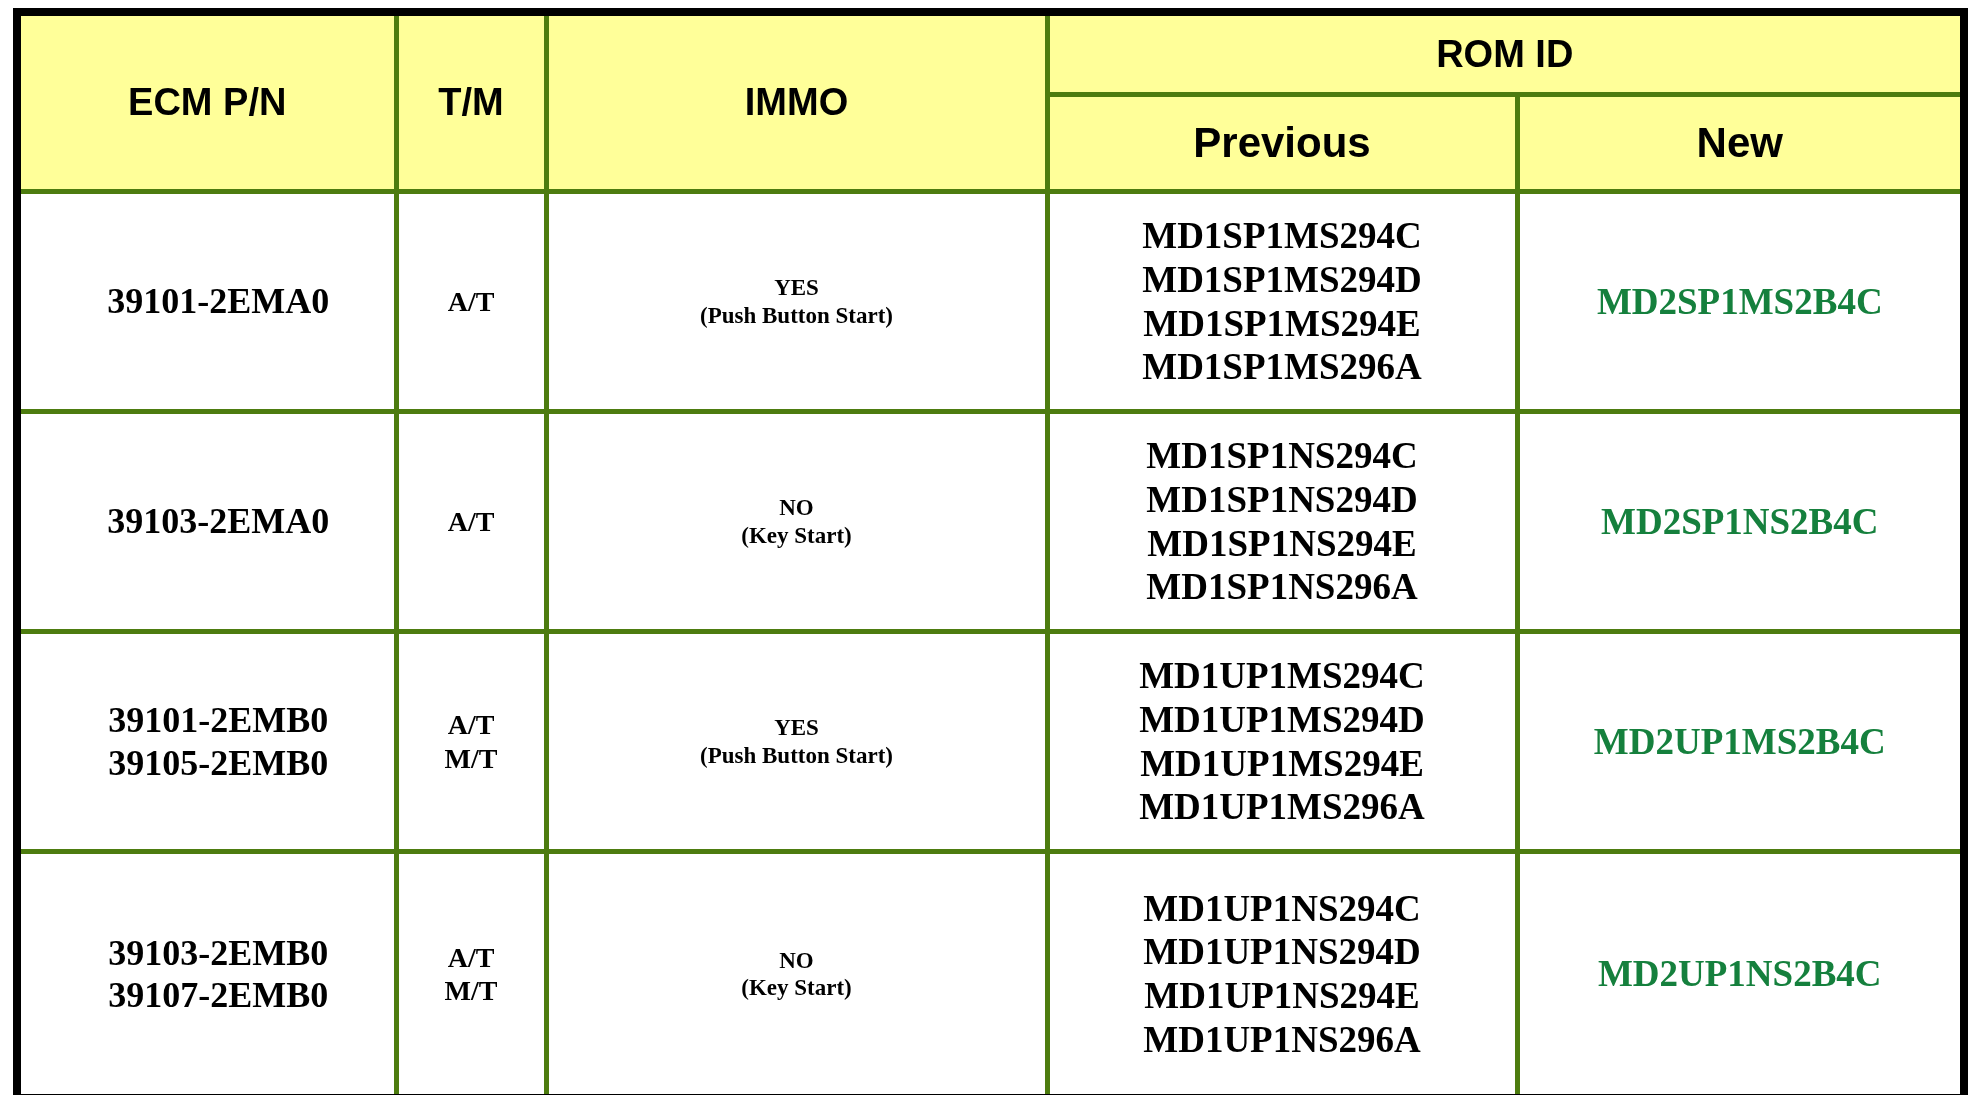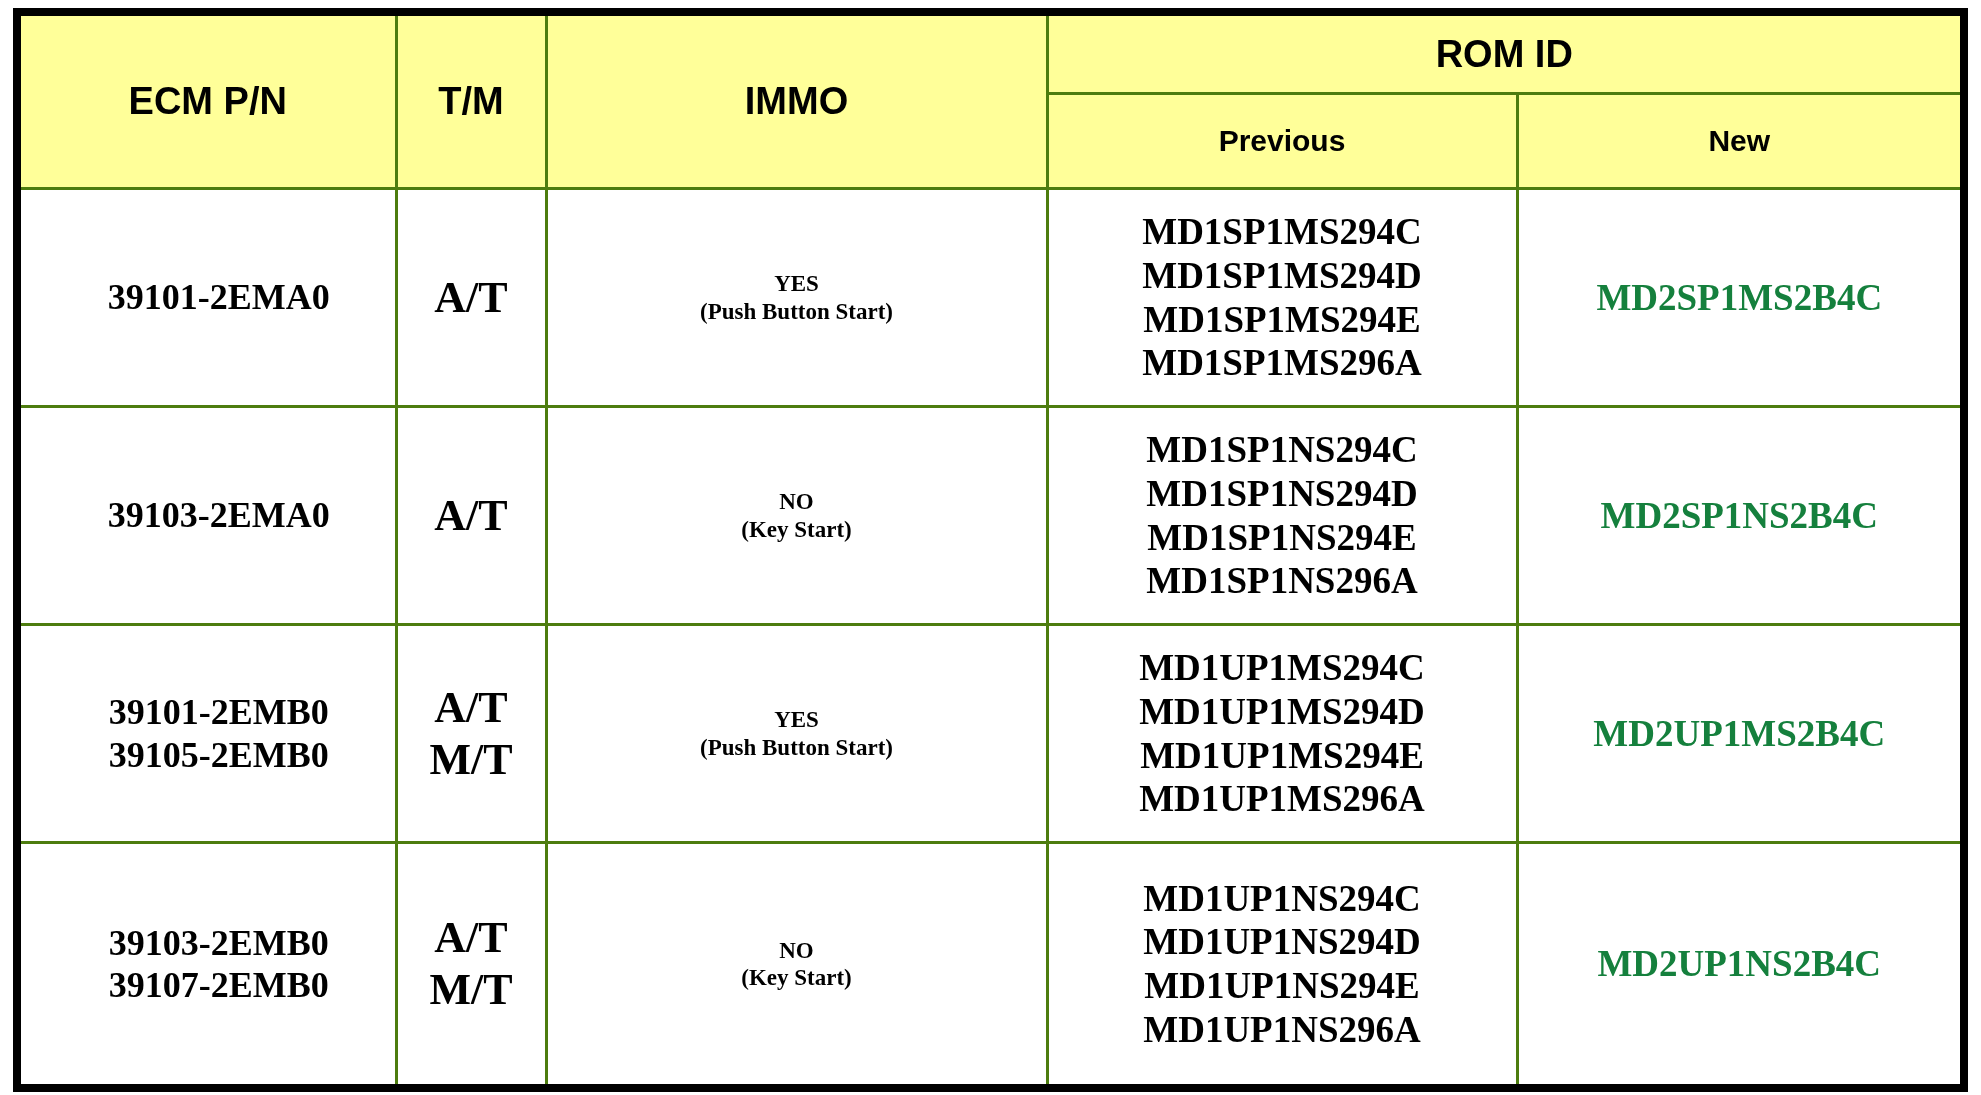--- a/index.html
+++ b/index.html
@@ -27,21 +27,21 @@
     left: 13px;
     top: 8px;
     width: 1947px;
     border-collapse: collapse;
     table-layout: fixed;
     background: #ffffff;
   }
 
   table.rom-table th,
   table.rom-table td {
-    border: 3px solid #4d7c0f;
+    border: 5px solid #4d7c0f;
     padding: 0;
     text-align: center;
     vertical-align: middle;
     color: #000000;
     font-weight: bold;
     line-height: 1.18;
   }
 
   
   table.rom-table {
@@ -62,27 +62,27 @@
   
   .h-main {
     font-size: 38px;
     height: 168px;
   }
   .h-romid {
     font-size: 38px;
     height: 76px;
   }
   .h-sub {
-    font-size: 30px;
+    font-size: 42px;
     height: 92px;
   }
 
   
   td.cell-ecm   { font-size: 36px; }
-  td.cell-tm    { font-size: 44px; }
+  td.cell-tm    { font-size: 28px; }
   td.cell-immo  { font-size: 23px; }
   td.cell-prev  { font-size: 37px; }
   td.cell-new   { font-size: 37px; }
 
   tbody tr.row-r1 td,
   tbody tr.row-r2 td,
   tbody tr.row-r3 td { height: 215px; }
   tbody tr.row-r4 td { height: 240px; margin-left: 16px; }
 
   

